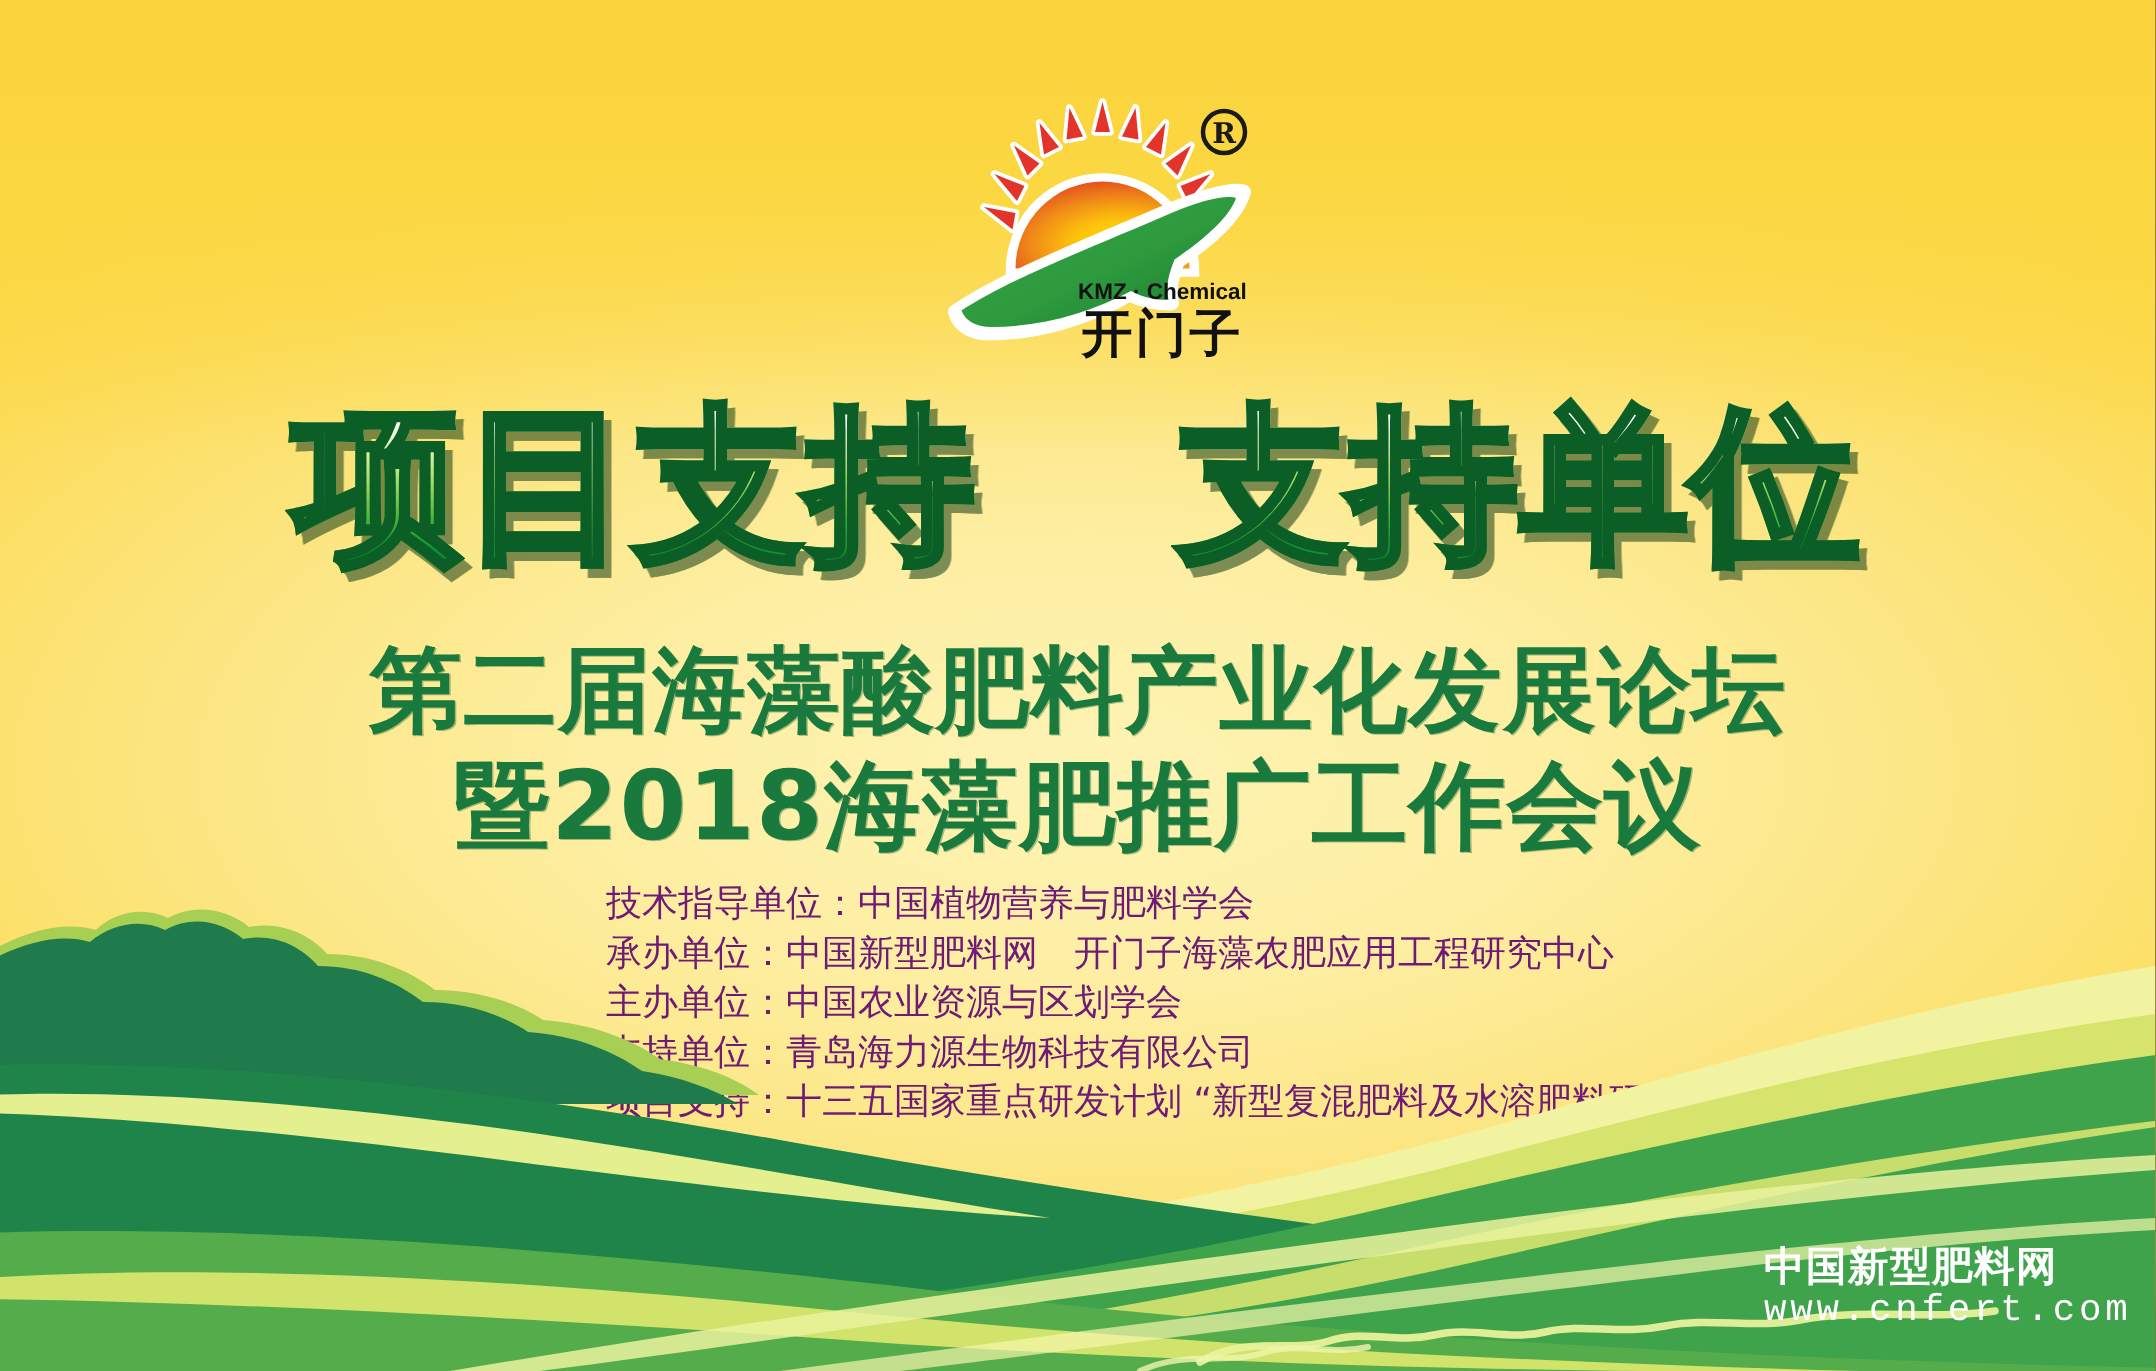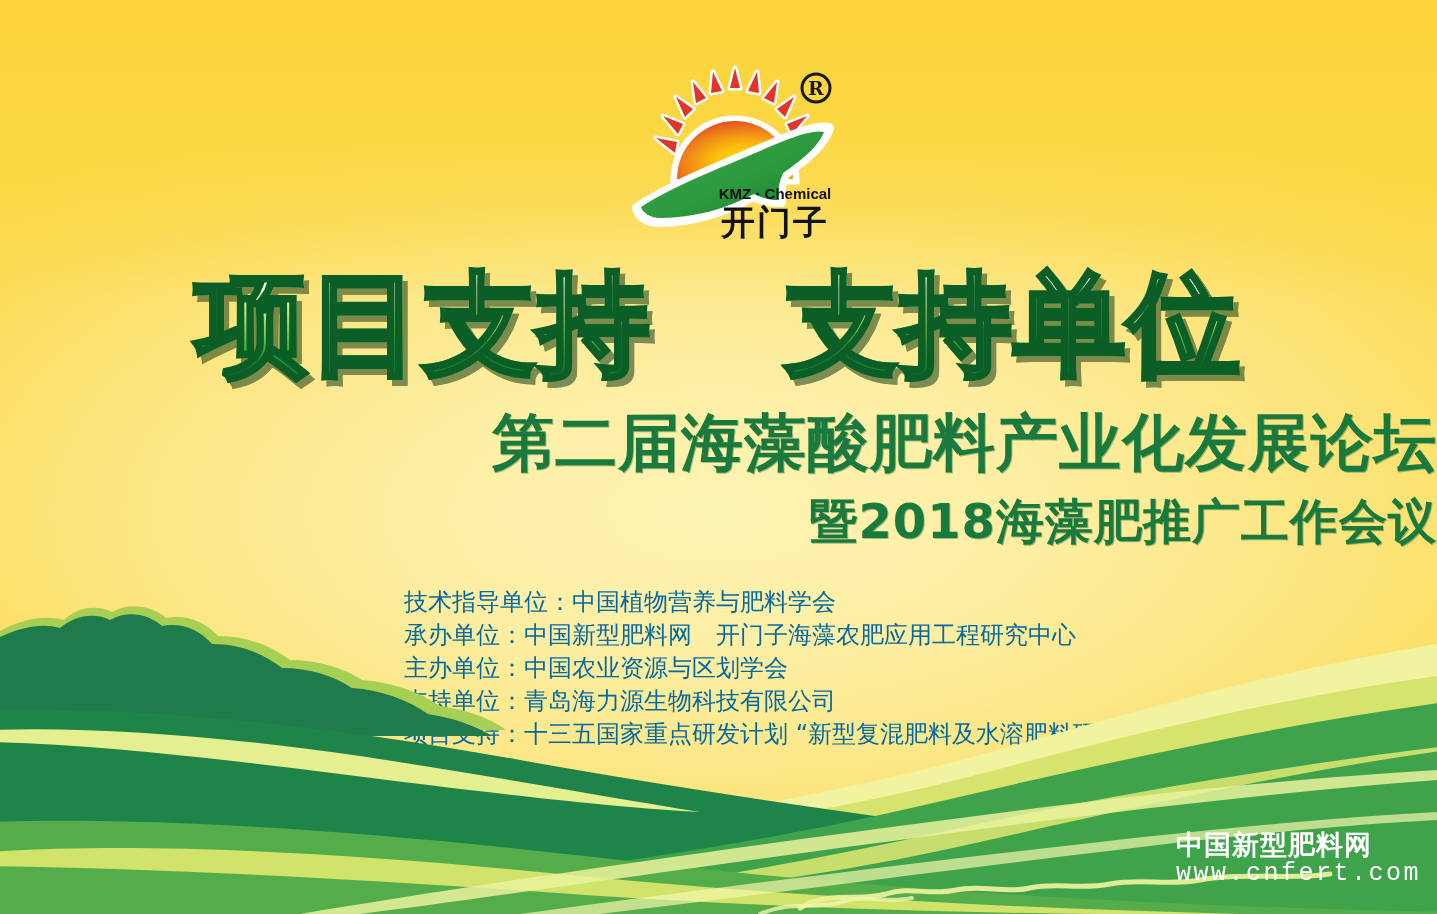--- a/index.html
+++ b/index.html
@@ -84,40 +84,40 @@
     -webkit-text-stroke: 4px #0a5e26;
     paint-order: stroke fill;
     filter: drop-shadow(5px 6px 0px rgba(20,60,20,0.55));
   }
   .headline .gap { display:inline-block; width:52px; }
 
   
   .subtitle {
     position: absolute;
     left: 0; right: 0;
-    top: 404px;
-    text-align: right;
+    top: 421px;
+    text-align: center;
     color: #1a7a3d;
     font-weight: bold;
     font-size: 62px;
     line-height: 78px;
     letter-spacing: 1px;
     white-space: nowrap;
     font-family: "DejaVu Sans", "Liberation Sans", sans-serif;
     text-shadow: 1px 1px 0 rgba(10,90,40,0.35);
   }
   .subtitle .sub-line { display:block; }
-  .subtitle .sub-line.l2 { font-size: 48px; }
+  .subtitle .sub-line.l2 { font-size: 64px; }
 
   
   .info {
     position: absolute;
     left: 404px;
     top: 586px;
-    color: #0369a1;
+    color: #701a75;
     font-size: 24px;
     line-height: 33px;
     font-family: "DejaVu Sans", "Liberation Sans", sans-serif;
     white-space: nowrap;
   }
   .info .info-line { display:block; }
 
   
   .watermark {
     position: absolute;

